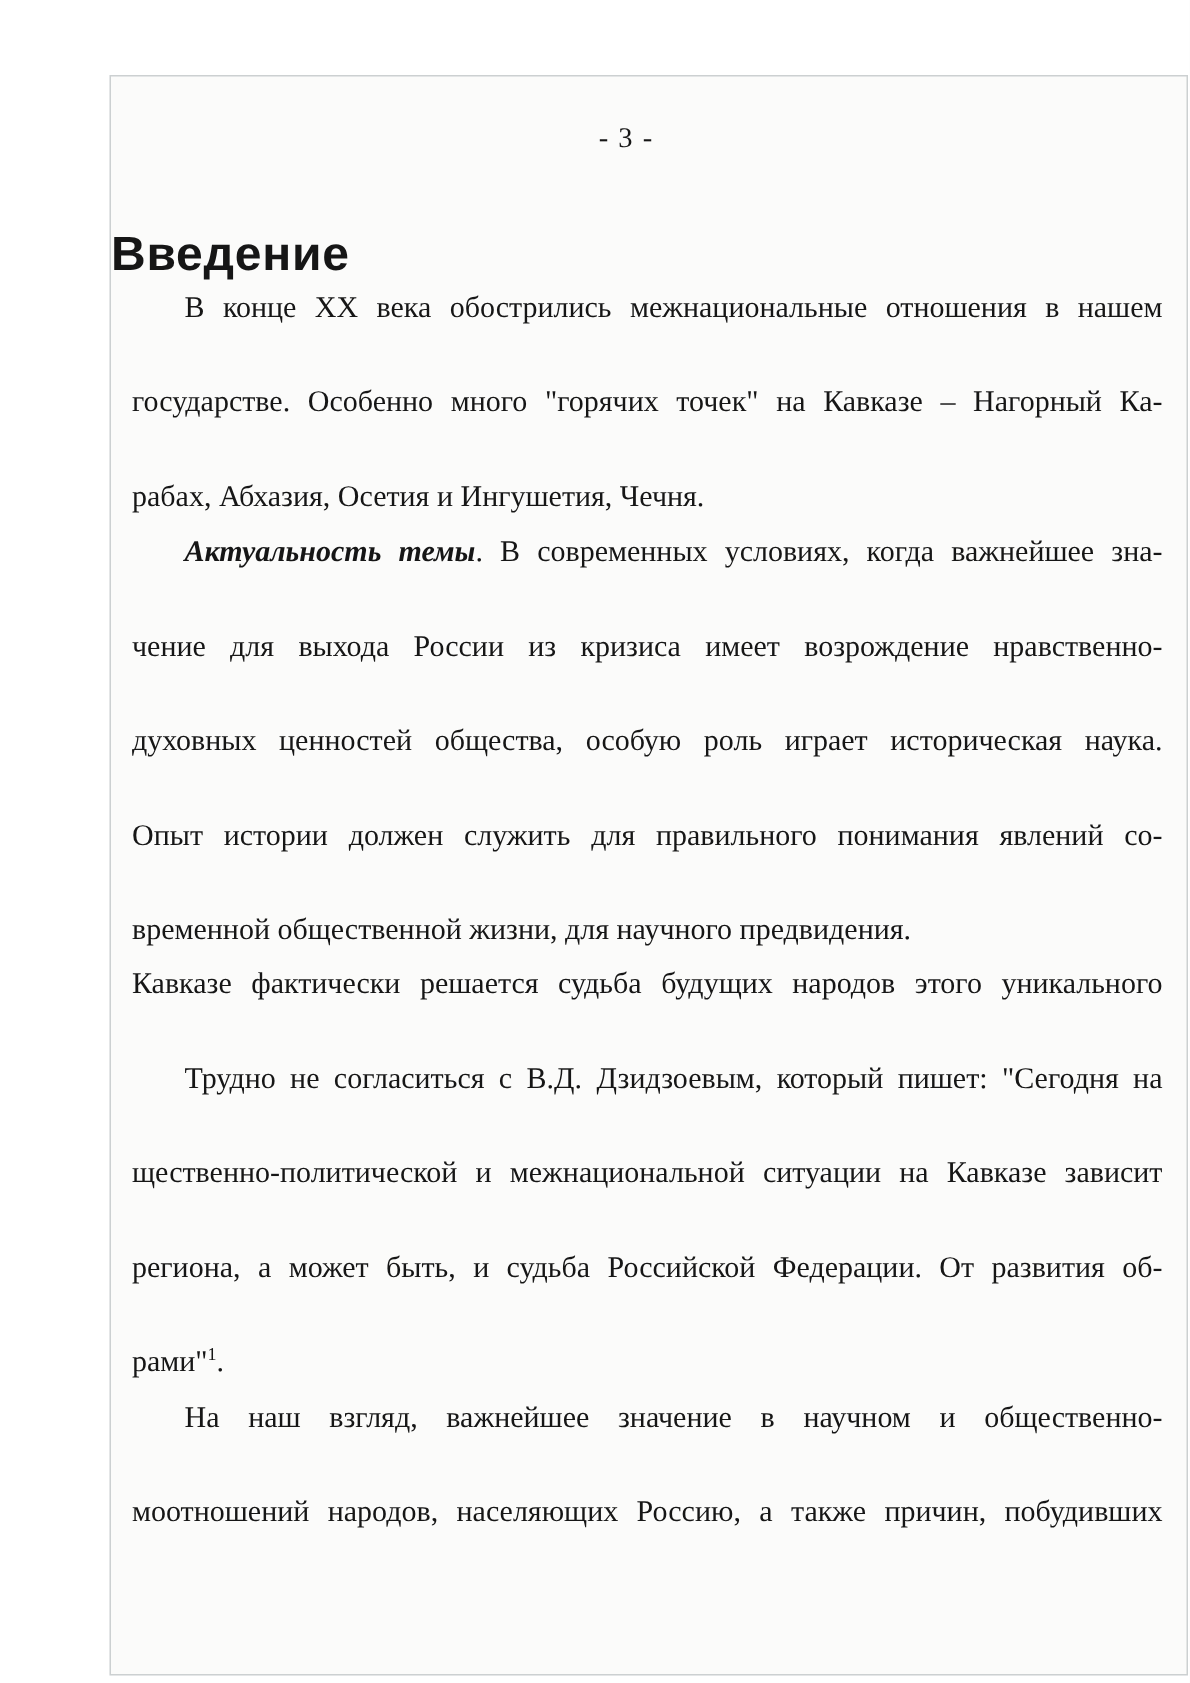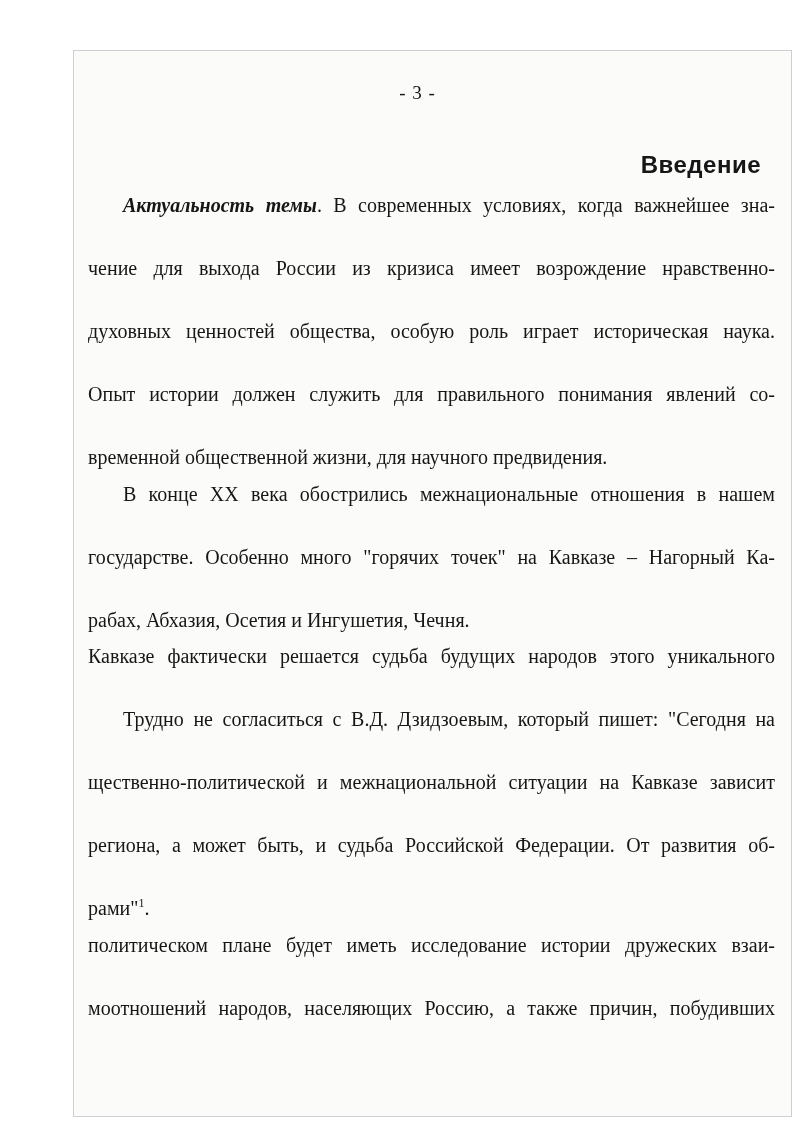--- a/index.html
+++ b/index.html
@@ -27,24 +27,24 @@
     position: absolute;
     top: 82px; left: 0; width: 100%;
     text-align: center;
     font-size: 19px;
     letter-spacing: 1px;
     transform: translateX(-14px);
   }
   .doc-title {
     position: absolute;
     top: 151px; left: 0; width: 100%;
-    text-align: right;
+    text-align: left;
     font-family: "Liberation Sans", "DejaVu Sans", sans-serif;
     font-weight: bold;
-    font-size: 24px;
+    font-size: 32px;
     letter-spacing: 0.5px;
     transform: translateX(-14px);
   }
   .doc-body {
     position: absolute;
     top: 190px; left: 0; width: 687px;
     font-size: 20px;
     line-height: 31.5px;
   }
   .para { margin: 0 0 5px 0; }
@@ -62,36 +62,36 @@
 </head>
 <body>
 
 <div class="scan-page"></div>
 
 <div class="content">
   <div class="page-number">- 3 -</div>
   <div class="doc-title">Введение</div>
   <div class="doc-body">
       <div class="para">
+        <div class="line just ind">В конце XX века обострились межнациональные отношения в нашем</div>
+        <div class="line just">государстве. Особенно много "горячих точек" на Кавказе – Нагорный Ка-</div>
+        <div class="line">рабах, Абхазия, Осетия и Ингушетия, Чечня.</div>
+      </div>
+      <div class="para">
         <div class="line just ind"><span class="bi">Актуальность темы</span>. В современных условиях, когда важнейшее зна-</div>
         <div class="line just">чение для выхода России из кризиса имеет возрождение нравственно-</div>
         <div class="line just">духовных ценностей общества, особую роль играет историческая наука.</div>
         <div class="line just">Опыт истории должен служить для правильного понимания явлений со-</div>
         <div class="line">временной общественной жизни, для научного предвидения.</div>
-      </div>
-      <div class="para">
-        <div class="line just ind">В конце XX века обострились межнациональные отношения в нашем</div>
-        <div class="line just">государстве. Особенно много "горячих точек" на Кавказе – Нагорный Ка-</div>
-        <div class="line">рабах, Абхазия, Осетия и Ингушетия, Чечня.</div>
       </div>
       <div class="para">
         <div class="line just">Кавказе фактически решается судьба будущих народов этого уникального</div>
         <div class="line just ind">Трудно не согласиться с В.Д. Дзидзоевым, который пишет: "Сегодня на</div>
         <div class="line just">щественно-политической и межнациональной ситуации на Кавказе зависит</div>
         <div class="line just">региона, а может быть, и судьба Российской Федерации. От развития об-</div>
         <div class="line">рами"<span class="sup">1</span>.</div>
       </div>
       <div class="para">
-        <div class="line just">политическом плане будет иметь исследование истории дружеских взаи-</div>
+        <div class="line just ind">На наш взгляд, важнейшее значение в научном и общественно-</div>
         <div class="line just">моотношений народов, населяющих Россию, а также причин, побудивших</div>
       </div>
     </div>
 </div>
 
 </body></html>

